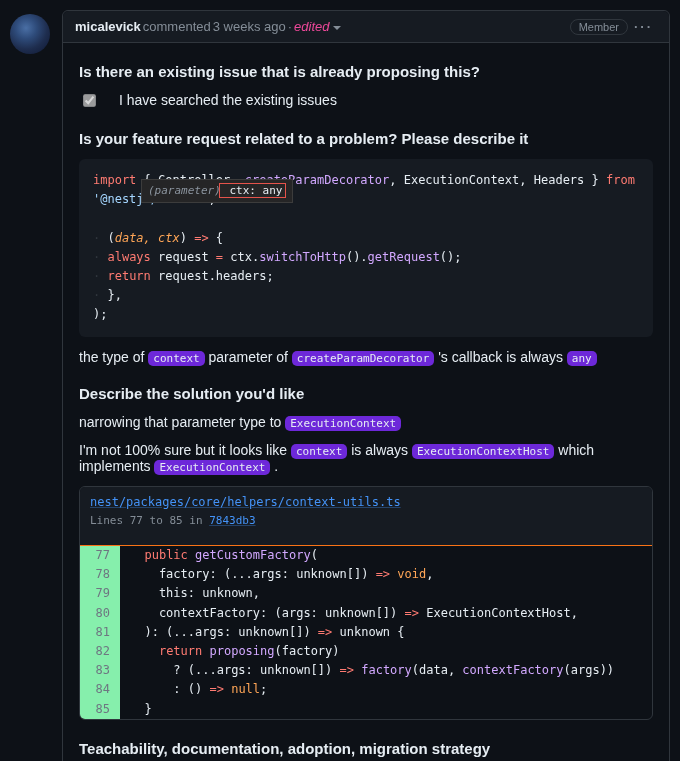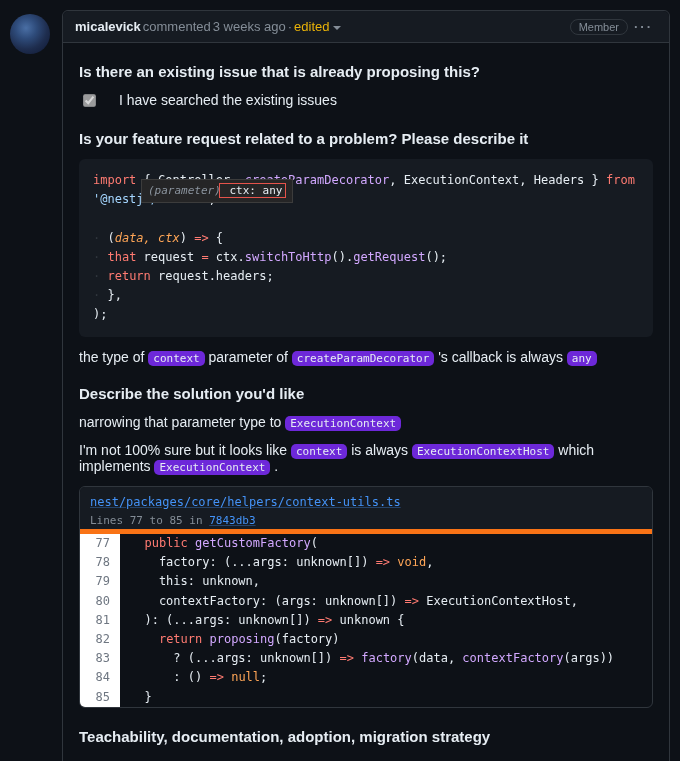--- a/index.html
+++ b/index.html
@@ -50,21 +50,21 @@
     padding: 1px 8px;
     color: #848d97;
   }
   .kebab {
     color: #848d97;
     letter-spacing: 2px;
     font-weight: 700;
     padding: 2px 4px;
     cursor: pointer;
   }
-  .edited { color:#eab308; cursor:pointer; }
+  .edited { color:#ec4899; cursor:pointer;font-style:italic; }
   .caret-down {
     display:inline-block;
     width:0;height:0;
     border-left:4px solid transparent;
     border-right:4px solid transparent;
     border-top:4px solid #848d97;
     margin-left:4px;
     vertical-align:middle;
   }
   .comment-body { padding: 0 16px 16px 16px; }
@@ -115,34 +115,34 @@
   .snippet {
     border:1px solid #30363d;
     border-radius:6px;
     margin-bottom:16px;
     font-family: ui-monospace,SFMono-Regular,Consolas,monospace;
     font-size:12px;
     overflow:hidden;
   }
   .snippet-head {
     background:#161b22;
-    padding:6px 10px 0 10px;
-    border-bottom:5px solid #f97316;
+    padding:6px 10px 16px 10px;
+    border-bottom:1px solid #f97316;
     line-height:1.5;
   }
   .snippet-head a { color:#4493f8; text-decoration:underline; text-decoration-color:#4493f855; }
   .snippet-sub { color:#848d97; font-size:11px; }
   .snippet-row { display:flex; }
   .snippet-ln {
     width:40px; text-align:right;
     color:#6e7681;
     padding:0 10px 0 0;
     user-select:none;
     line-height:1.6;
-    background:#ffffff;
+    background:#86efac;
   }
   .snippet-code {
     flex:1;
     padding:0 10px;
     line-height:1.6;
     white-space:pre;
     color:#e6edf3;
   }
 </style>
 </head>
@@ -174,21 +174,21 @@
 
       <h3>Is your feature request related to a problem? Please describe it</h3>
 
       <div class="codeblock">
         <div class="tooltip">
           <span class="cm-i">(parameter)</span><span class="redbox"><span> ctx: any</span></span>
         </div>
 <div><span class="kw">import</span><span> { Controller, </span><span class="fn">createParamDecorator</span><span>, ExecutionContext, Headers } </span><span class="kw">from</span><span> </span><span class="str">'@nestjs/common'</span><span>;</span></div>
 <div>&nbsp;</div>
 <div><span class="pipe">·</span><span>  (</span><span class="param-i">data</span><span class="param-i">, </span><span class="param-i">ctx</span><span>) </span><span class="kw">=&gt;</span><span> {</span></div>
-<div><span class="pipe">·</span><span>    </span><span class="kw">that</span><span> request </span><span class="kw">=</span><span> ctx.</span><span class="fn">switchToHttp</span><span>().</span><span class="fn">getRequest</span><span>();</span></div>
+<div><span class="pipe">·</span><span>    </span><span class="kw">always</span><span> request </span><span class="kw">=</span><span> ctx.</span><span class="fn">switchToHttp</span><span>().</span><span class="fn">getRequest</span><span>();</span></div>
 <div><span class="pipe">·</span><span>    </span><span class="kw">return</span><span> request.headers;</span></div>
 <div><span class="pipe">·</span><span>  },</span></div>
 <div><span>);</span></div>
       </div>
 
       <p>
         <span>the type of </span><code class="code-inline">context</code><span> parameter of </span><code class="code-inline">createParamDecorator</code><span> 's callback is always </span><code class="code-inline">any</code>
       </p>
 
       <h3>Describe the solution you'd like</h3>

